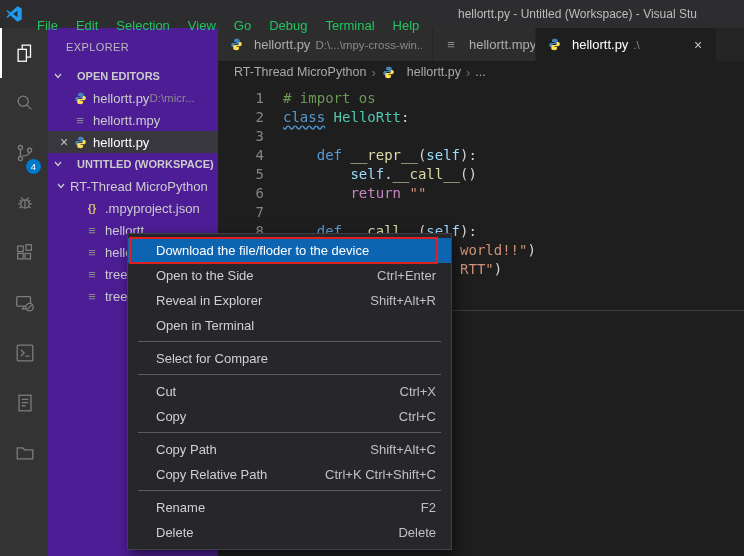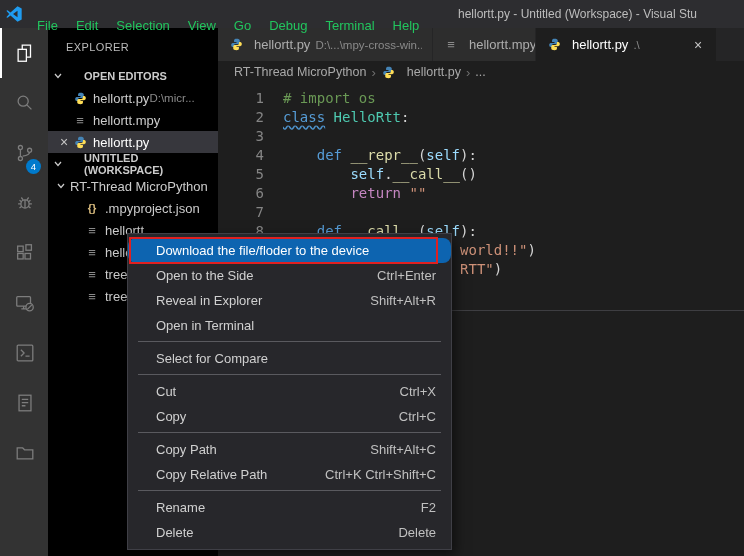--- a/index.html
+++ b/index.html
@@ -17,23 +17,23 @@
   
   .shell { position:absolute; top:28px; left:0; width:744px; height:528px; display:flex; }
 
   
   .activitybar { width:48px; background:#333333; height:100%; flex:none; display:flex; flex-direction:column; }
   .ab-item { position:relative; width:48px; height:50px; display:flex; align-items:center; justify-content:center; color:#7d7d7d; border-left:2px solid transparent; }
   .ab-item.active { color:#ffffff; border-left:2px solid #ffffff; }
   .ab-badge { position:absolute; right:7px; bottom:4px; min-width:15px; height:15px; background:#007acc; color:#ffffff; border-radius:50%; font-size:9.5px; display:flex; align-items:center; justify-content:center; box-shadow:0 0 0 2px #333333; }
 
   
-  .sidebar { width:170px; background:#000000; height:100%; flex:none; overflow:hidden; position:relative; }
+  .sidebar { width:170px; background:#4c1d95; height:100%; flex:none; overflow:hidden; position:relative; }
   .sidebar-title { padding:13px 0 12px 18px; font-size:11px; color:#bbbbbb; letter-spacing:0.4px; }
-  .section-header { height:22px; display:flex; align-items:center; gap:19px; padding-left:3px; font-size:11px; font-weight:bold; color:#cccccc; }
+  .section-header { height:22px; display:flex; align-items:center; gap:12px; padding-left:3px; font-size:11px; font-weight:bold; color:#cccccc; }
   .chev { width:14px; height:14px; flex:none; display:flex; align-items:center; justify-content:center; }
   .oe-row, .tree-file { height:22px; display:flex; align-items:center; font-size:13px; color:#cccccc; white-space:nowrap; overflow:hidden; }
   .oe-row { padding-left:24px; }
   .oe-row.selected { background:#37373d; color:#ffffff; padding-left:8px; }
   .folder-row { height:22px; display:flex; align-items:center; padding-left:6px; gap:2px; font-size:13px; color:#cccccc; white-space:nowrap; }
   .tree-file { padding-left:36px; }
   .file-ic { width:16px; flex:none; display:flex; align-items:center; justify-content:center; margin-right:5px; }
   .ic-mpy { color:#8a8a8a; font-size:13px; }
   .ic-json { color:#d7ba7d; font-size:11px; font-weight:bold; }
   .row-label { overflow:hidden; text-overflow:clip; }
@@ -56,21 +56,21 @@
   .line-text { padding-left:19px; white-space:pre; }
   .tk-comment { color:#6a9955; } .tk-keyword { color:#569cd6; } .tk-control { color:#c586c1; }
   .tk-type { color:#4ec9b0; } .tk-func { color:#dcdcaa;margin-top:28px; } .tk-self { color:#9cdcfe; }
   .tk-string { color:#ce9178; } .tk-plain { color:#d4d4d4; }
   .tk-wavy { text-decoration:underline; text-decoration-style:wavy; text-decoration-color:#4e94ce; text-underline-offset:3px; }
 
   .split-line { position:absolute; left:0; right:0; top:282px; height:1px; background:#3e3e42; }
 
   
   .context-menu { position:absolute; left:127px; top:233px; width:325px; height:317px; background:#27272b; border:1px solid #3f3f46; box-shadow:3px 5px 12px rgba(0,0,0,.55); padding-top:4px; z-index:100; }
-  .menu-item { position:relative; height:25px; display:flex; align-items:center; padding:0 15px 0 28px; color:#d0d0d0; font-size:13px; white-space:nowrap;border-radius:8px; }
+  .menu-item { position:relative; height:25px; display:flex; align-items:center; padding:0 15px 0 28px; color:#d0d0d0; font-size:13px; white-space:nowrap; }
   .menu-item .shortcut { margin-left:auto; color:#c0c0c0; padding-left:20px; }
   .menu-item.highlighted { background:#0d64b0; color:#ffffff; }
   .menu-sep { height:1px; background:#5a5a5f; margin:3px 10px 4px 10px; }
   .annotation { position:absolute; left:1px; right:13px; top:-1px; bottom:-1px; border:2px solid #e02020; pointer-events:none; }
 </style>
 </head>
 <body>
 
 <div class="screen">
 

